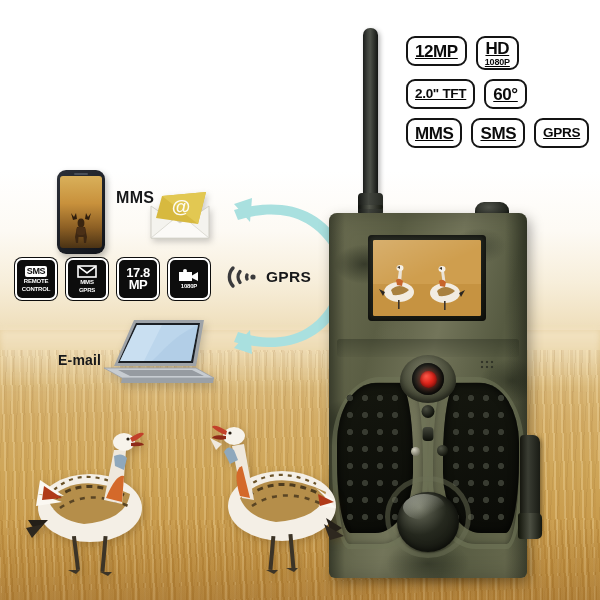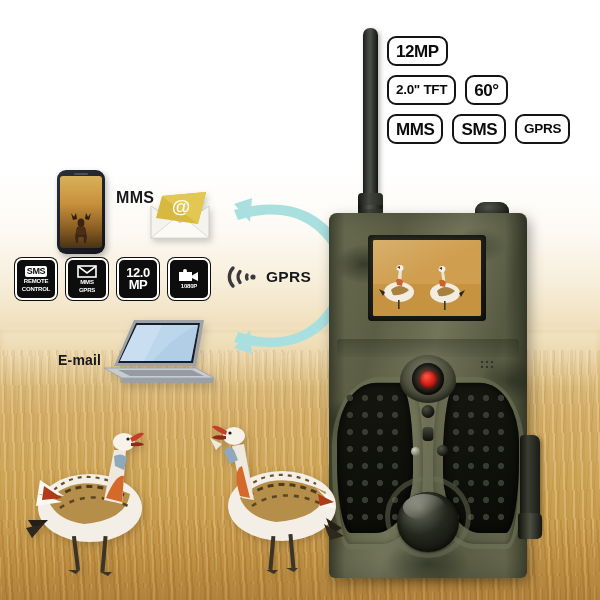--- a/index.html
+++ b/index.html
@@ -32,21 +32,21 @@
     filter:blur(3px);
   }
   .grass-fore{
     position:absolute;left:0;top:520px;width:600px;height:80px;
     background:
       repeating-linear-gradient(86deg, rgba(168,118,44,.25) 0 2px, rgba(230,195,130,.12) 2px 6px),
       linear-gradient(180deg,rgba(190,140,60,0),rgba(150,104,38,.35));
   }
 
   
-  .badges{position:absolute;left:387px;top:36px;width:186px;}
+  .badges{position:absolute;left:406px;top:36px;width:186px;text-decoration:underline;}
   .badge-row{display:flex;gap:9px;margin-bottom:9px;justify-content:flex-start;}
   .badge{
     background:#fff;border:2.5px solid #141414;border-radius:9px;
     color:#0b0b0b;font-weight:bold;display:flex;flex-direction:column;
     align-items:center;justify-content:center;line-height:1;
     box-sizing:border-box;padding:0 7px;height:30px;
   }
   .badge .b1{font-size:17px;letter-spacing:-.4px;}
   .badge .b2{font-size:9px;letter-spacing:-.2px;margin-top:1px;}
   .badge.two{height:34px;}
@@ -260,20 +260,24 @@
   <div class="field-blur-top"></div>
   <div class="field-tex"></div>
   <div class="grass-fore"></div>
 
   <div class="badges">
 
     <div class="badge-row">
       <div class="badge">
         <span class="b1">12MP</span>
       </div>
+      <div class="badge two">
+        <span class="b1">HD</span>
+        <span class="b2">1080P</span>
+      </div>
     </div>
 
     <div class="badge-row">
       <div class="badge small">
         <span class="b1">2.0" TFT</span>
       </div>
       <div class="badge">
         <span class="b1">60°</span>
       </div>
     </div>
@@ -361,21 +365,21 @@
     <div class="bicon">
       <svg width="20" height="13" viewBox="0 0 20 13">
         <rect x="1" y="1" width="18" height="11" fill="none" stroke="#fff" stroke-width="1.6"></rect>
         <path d="M1.5 1.6 L10 8 L18.5 1.6" fill="none" stroke="#fff" stroke-width="1.6"></path>
       </svg>
       <span class="sub">MMS</span>
       <span class="sub">GPRS</span>
     </div>
 
     <div class="bicon">
-      <span class="big">12.0</span>
+      <span class="big">17.8</span>
       <span class="big">MP</span>
     </div>
 
     <div class="bicon">
       <svg width="22" height="13" viewBox="0 0 22 13">
         <rect x="1" y="3" width="13" height="9" fill="#fff"></rect>
         <path d="M14 6.5 L20 3 L20 12 L14 9 Z" fill="#fff"></path>
         <circle cx="7" cy="2" r="2" fill="#fff"></circle>
       </svg>
       <span class="sub">1080P</span>

